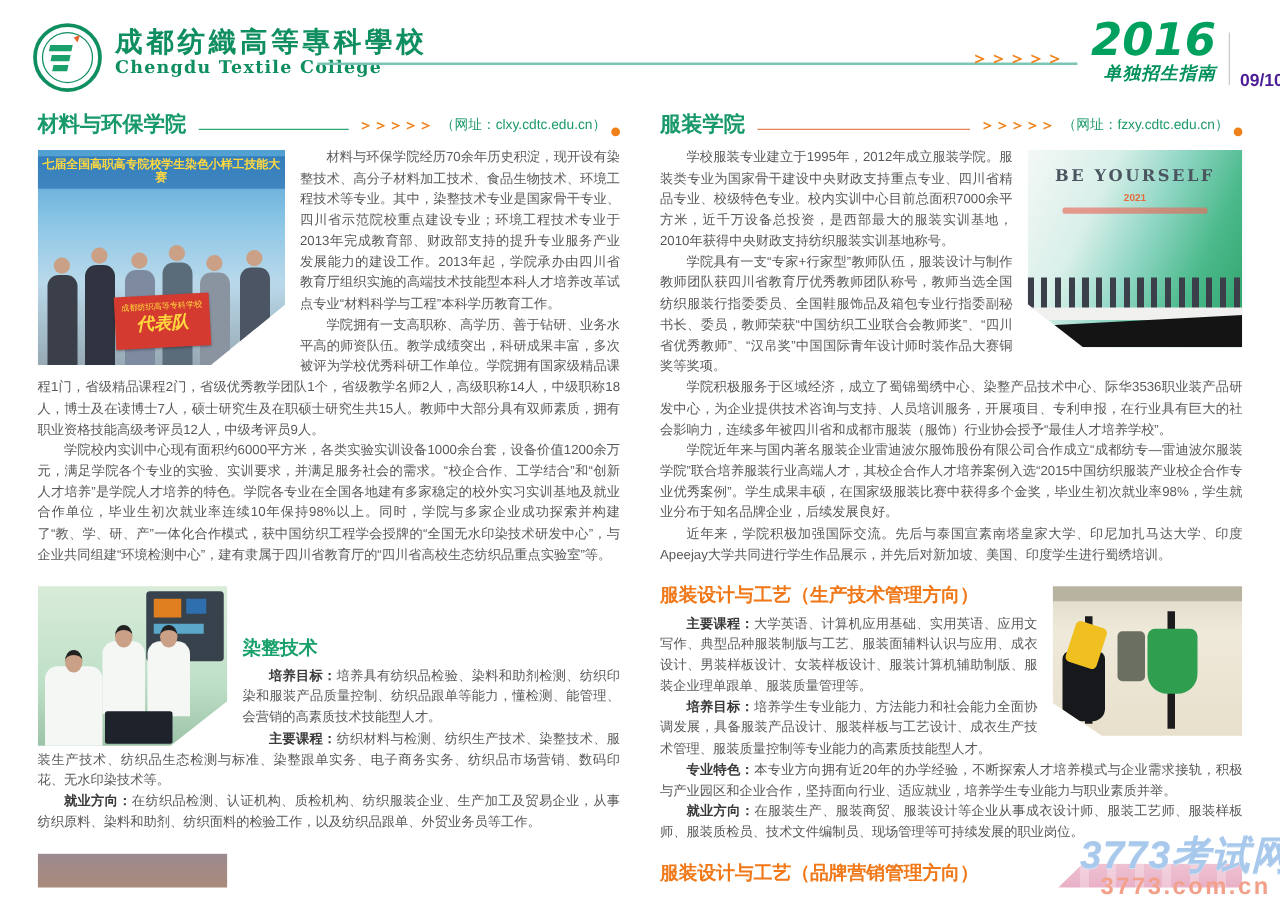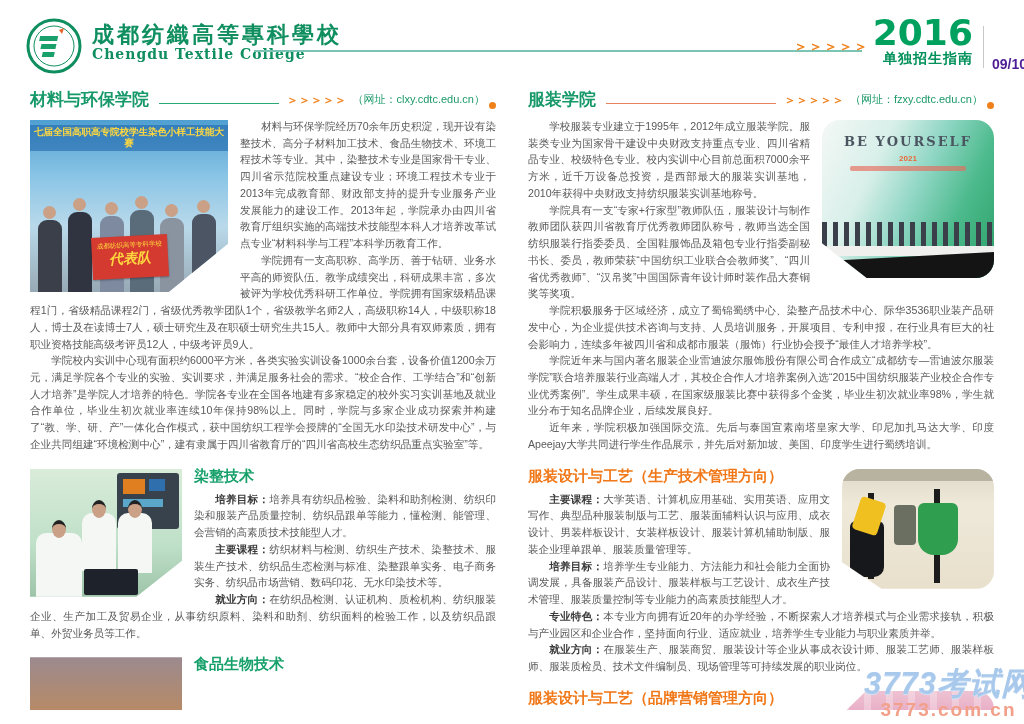--- a/index.html
+++ b/index.html
@@ -6,48 +6,48 @@
   #page{position:relative;width:1024px;height:724px;background:#ffffff;overflow:hidden;
         font-family:"Liberation Sans","DejaVu Sans",sans-serif;color:#555;padding-left:21px;}
   
   #logo{position:absolute;left:26px;top:18px;width:56px;height:56px;}
   .names{position:absolute;left:92px;top:22px;}
   .cn-name{font-family:"DejaVu Serif",serif;font-weight:bold;font-size:22px;color:#0f8f5f;letter-spacing:3px;line-height:1.1;}
   .en-name{font-family:"DejaVu Serif",serif;font-weight:bold;font-size:14px;color:#0f8f5f;letter-spacing:1px;}
   #header-line{position:absolute;left:254px;top:50px;width:608px;height:2px;background:#7cc5b4;}
   #year-block{position:absolute;right:18px;top:16px;display:flex;align-items:flex-start;}
   .hdr-arrows{color:#f0811a;font-weight:bold;font-size:14px;margin-top:22px;letter-spacing:1px;}
-  .year-col{margin-left:4px;text-align:center;}
+  .year-col{margin-left:21px;text-align:center;font-style:italic;}
   .year-big{font-size:36px;line-height:34px;font-weight:800;color:#00a05e;font-family:"DejaVu Sans",sans-serif;}
   .guide-title{font-size:14px;font-weight:bold;color:#00915a;letter-spacing:1px;text-align:right;}
   .vdiv{width:1px;height:42px;background:#c9c9c9;margin:10px 0 0 10px;}
   .pageno{color:#4c1d95;font-size:14px;font-weight:bold;margin:40px 0 0 8px;}
   
   .col{position:absolute;top:88px;width:466px;height:622px;overflow:hidden;}
   #col-left{left:30px;}
   #col-right{left:528px;}
   .sec-head{display:flex;align-items:center;height:22px;margin-bottom:8px;}
   .sec-title{font-size:17px;font-weight:bold;color:#17996a;white-space:nowrap;}
   .sec-line{flex:1;height:1px;margin:8px 8px 0 10px;}
   .sec-line.green{background:#2aa876;}
   .sec-line.orange{background:#e8825a;}
   .sec-arrows{color:#f0811a;font-weight:bold;font-size:12px;margin-top:2px;}
   .sec-url{color:#1c9a68;font-size:11px;margin-left:6px;white-space:nowrap;}
   .sec-dot{width:7px;height:7px;border-radius:50%;background:#f0811a;margin:12px 0 0 4px;flex:none;}
   .body-text p{margin:0;text-indent:2em;text-align:justify;font-size:10.6px;line-height:1.58;color:#595959;}
   .prog{clear:both;padding-top:14px;}
   .prog h3{margin:0 0 5px 0;font-size:15px;font-weight:bold;}
-  .prog h3.green{color:#17a06a;}
+  .prog h3.green{color:#17a06a;margin-top:42px;}
   .prog h3.orange{color:#f07818;}
   .item{margin:0;text-indent:2em;text-align:justify;font-size:10.6px;line-height:1.58;color:#595959;}
   .item b{color:#3a3a3a;}
   
   .ph{position:relative;overflow:hidden;}
   .fl{float:left;margin:2px 12px 2px 0;}
-  .fr{float:right;margin:2px 0 2px 12px;border-radius:18px;}
+  .fr{float:right;margin:2px 0 2px 12px;}
   .cut-br{clip-path:polygon(0 0,100% 0,100% 72%,70% 100%,0 100%);}
   .cut-bl{clip-path:polygon(0 0,100% 0,100% 100%,26% 100%,0 78%);}
   .cut-tl{clip-path:polygon(0 16%,16% 0,100% 0,100% 100%,0 100%);}
   
   #ph-contest{width:198px;height:172px;background:linear-gradient(180deg,#4f9fd2 0%,#8cc6e6 34%,#b9d9ea 62%,#97a9b4 100%);}
   #ph-contest .banner{position:absolute;top:5px;left:0;right:0;padding:2px 4px;color:#ffd83f;font-weight:bold;font-size:9.5px;text-align:center;background:rgba(26,96,168,.55);line-height:1.15;}
   .crowd span{position:absolute;bottom:0;border-radius:9px 9px 0 0;}
   .crowd span:nth-child(1){left:8px;width:24px;height:72px;background:#3b3f4a;}
   .crowd span:nth-child(2){left:38px;width:24px;height:80px;background:#2f3440;}
   .crowd span:nth-child(3){left:70px;width:24px;height:76px;background:#7d8violet;}

